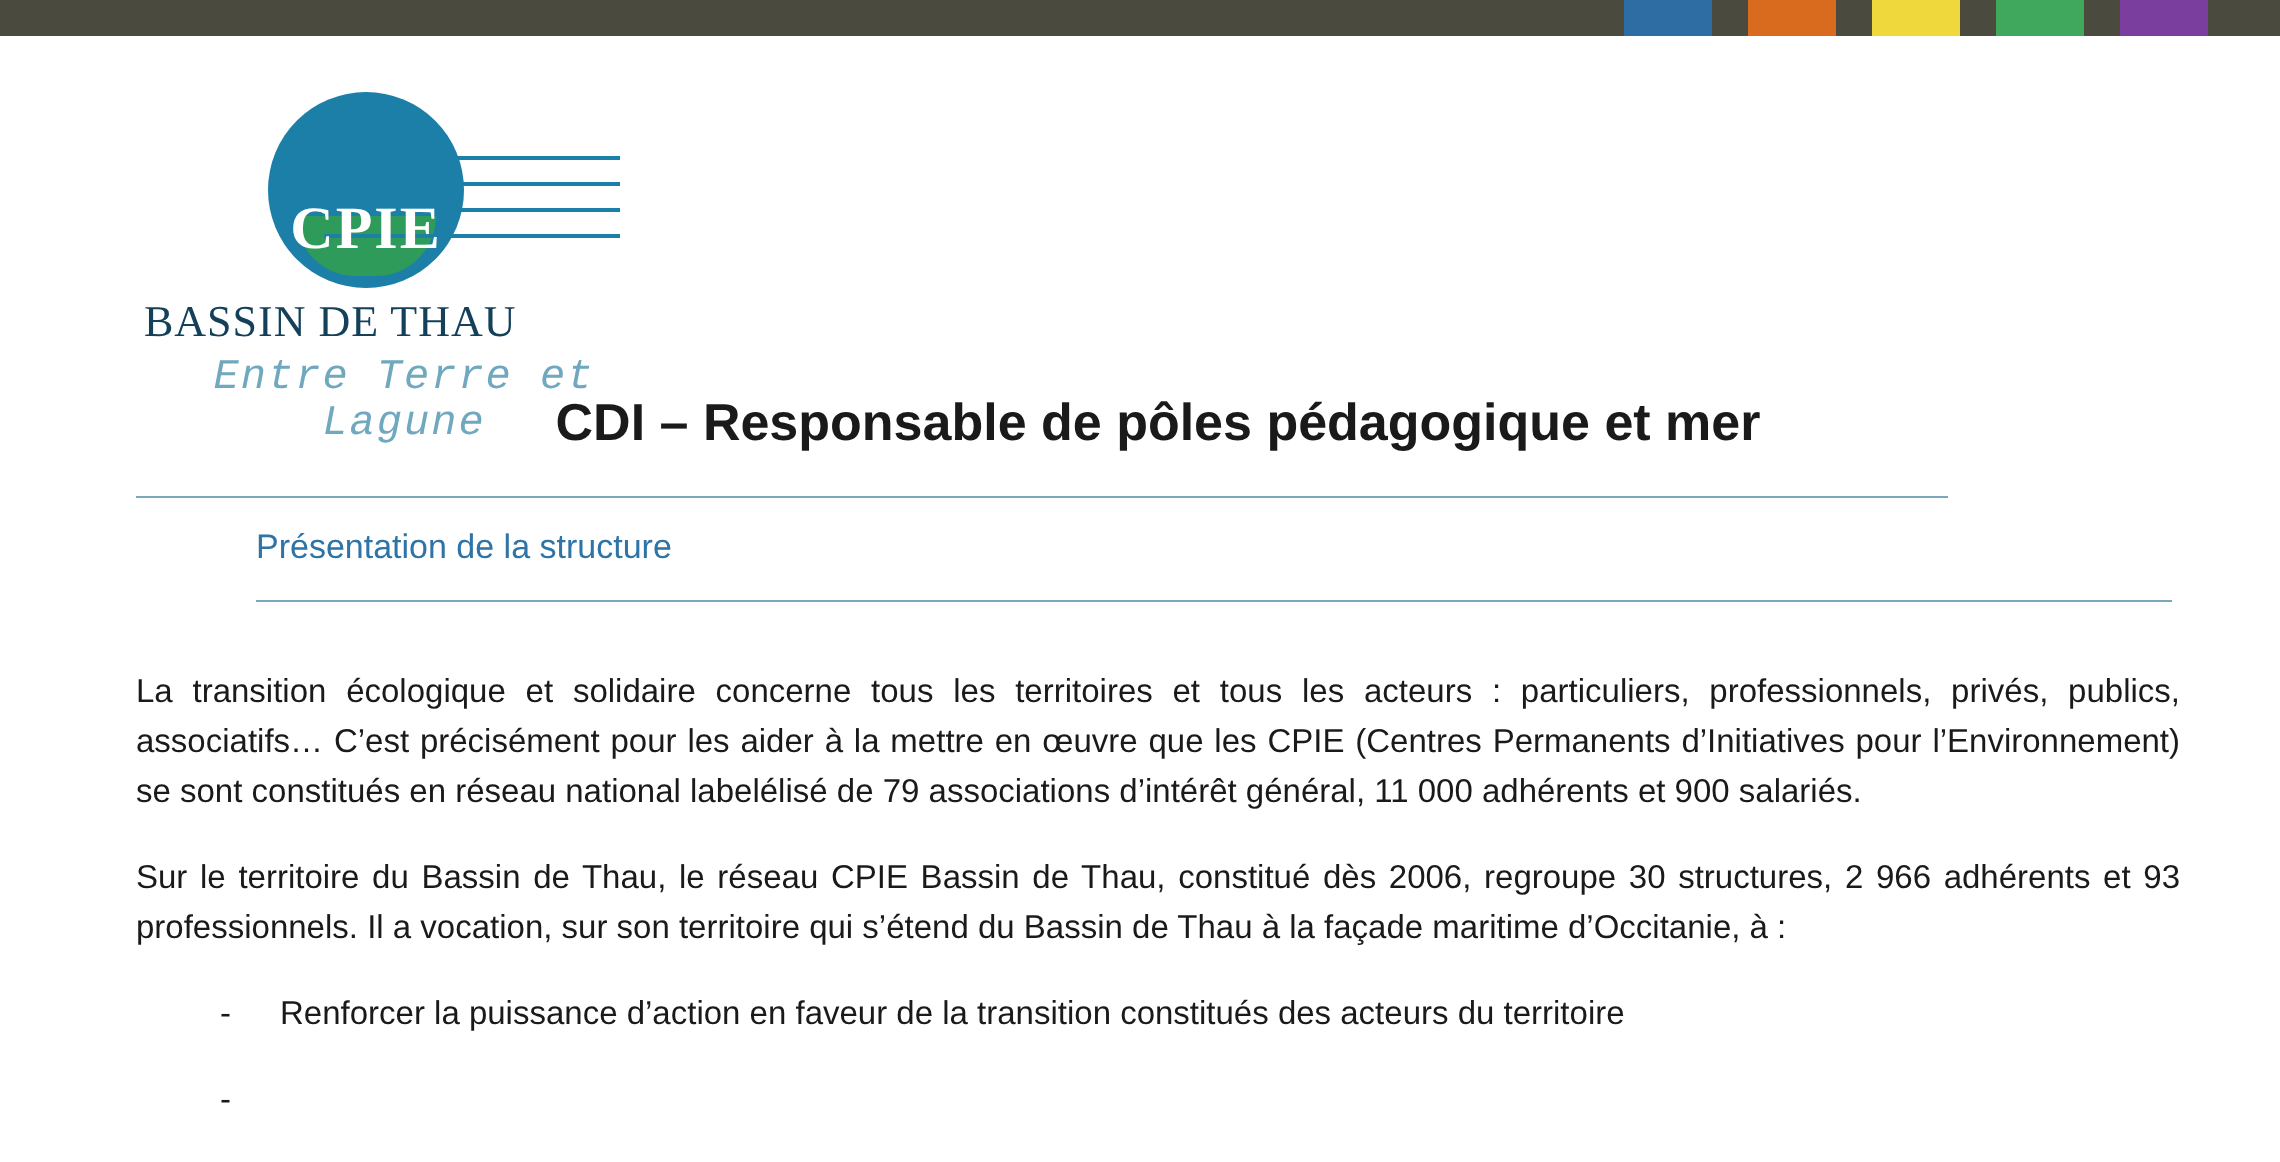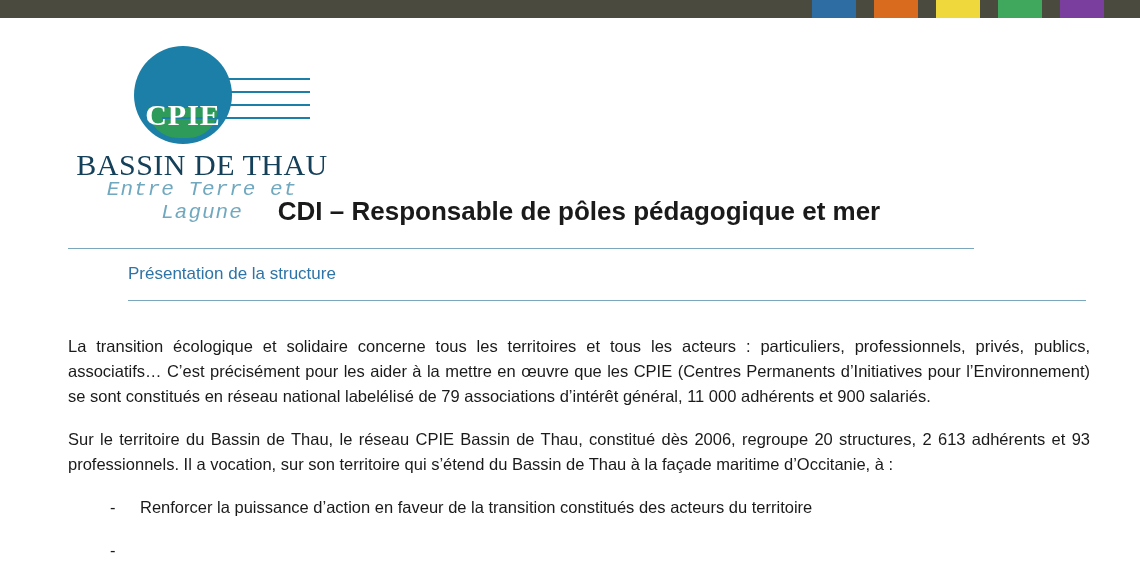--- a/index.html
+++ b/index.html
@@ -109,23 +109,22 @@
     width: 148px;
     height: 2px;
     background: #1b7fa8;
     display: block;
   }
   .logo-name {
     position: absolute;
     top: 108px;
     left: 0;
     width: 260px;
-    text-align: center;
     font-family: "Liberation Serif", serif;
-    font-size: 30px;
+    font-size: 22px;
     color: #14405a;
     letter-spacing: 0.5px;
   }
   .logo-tag {
     position: absolute;
     top: 138px;
     left: 0;
     width: 260px;
     text-align: center;
     font-family: Liberation Mono, monospace;
@@ -260,21 +259,21 @@
   <div class="doc-title">CDI – Responsable de pôles pédagogique et mer</div>
 
   <div class="section">
     <div class="rule-top"></div>
     <div class="heading">Présentation de la structure</div>
     <div class="rule-bottom"></div>
   </div>
 
   <div class="body-wrap">
     <p class="para">La transition écologique et solidaire concerne tous les territoires et tous les acteurs : particuliers, professionnels, privés, publics, associatifs… C’est précisément pour les aider à la mettre en œuvre que les CPIE (Centres Permanents d’Initiatives pour l’Environnement) se sont constitués en réseau national labelélisé de 79 associations d’intérêt général, 11 000 adhérents et 900 salariés.</p>
-    <p class="para">Sur le territoire du Bassin de Thau, le réseau CPIE Bassin de Thau, constitué dès 2006, regroupe 20 structures, 2 613 adhérents et 93 professionnels. Il a vocation, sur son territoire qui s’étend du Bassin de Thau à la façade maritime d’Occitanie, à :</p>
+    <p class="para">Sur le territoire du Bassin de Thau, le réseau CPIE Bassin de Thau, constitué dès 2006, regroupe 30 structures, 2 966 adhérents et 93 professionnels. Il a vocation, sur son territoire qui s’étend du Bassin de Thau à la façade maritime d’Occitanie, à :</p>
     <ul class="bullets">
       <li>
         <span class="dash">-</span>
         <span>Renforcer la puissance d’action en faveur de la transition constitués des acteurs du territoire</span>
       </li>
       <li>
         <span class="dash">-</span>
       </li>
     </ul>
   </div>

